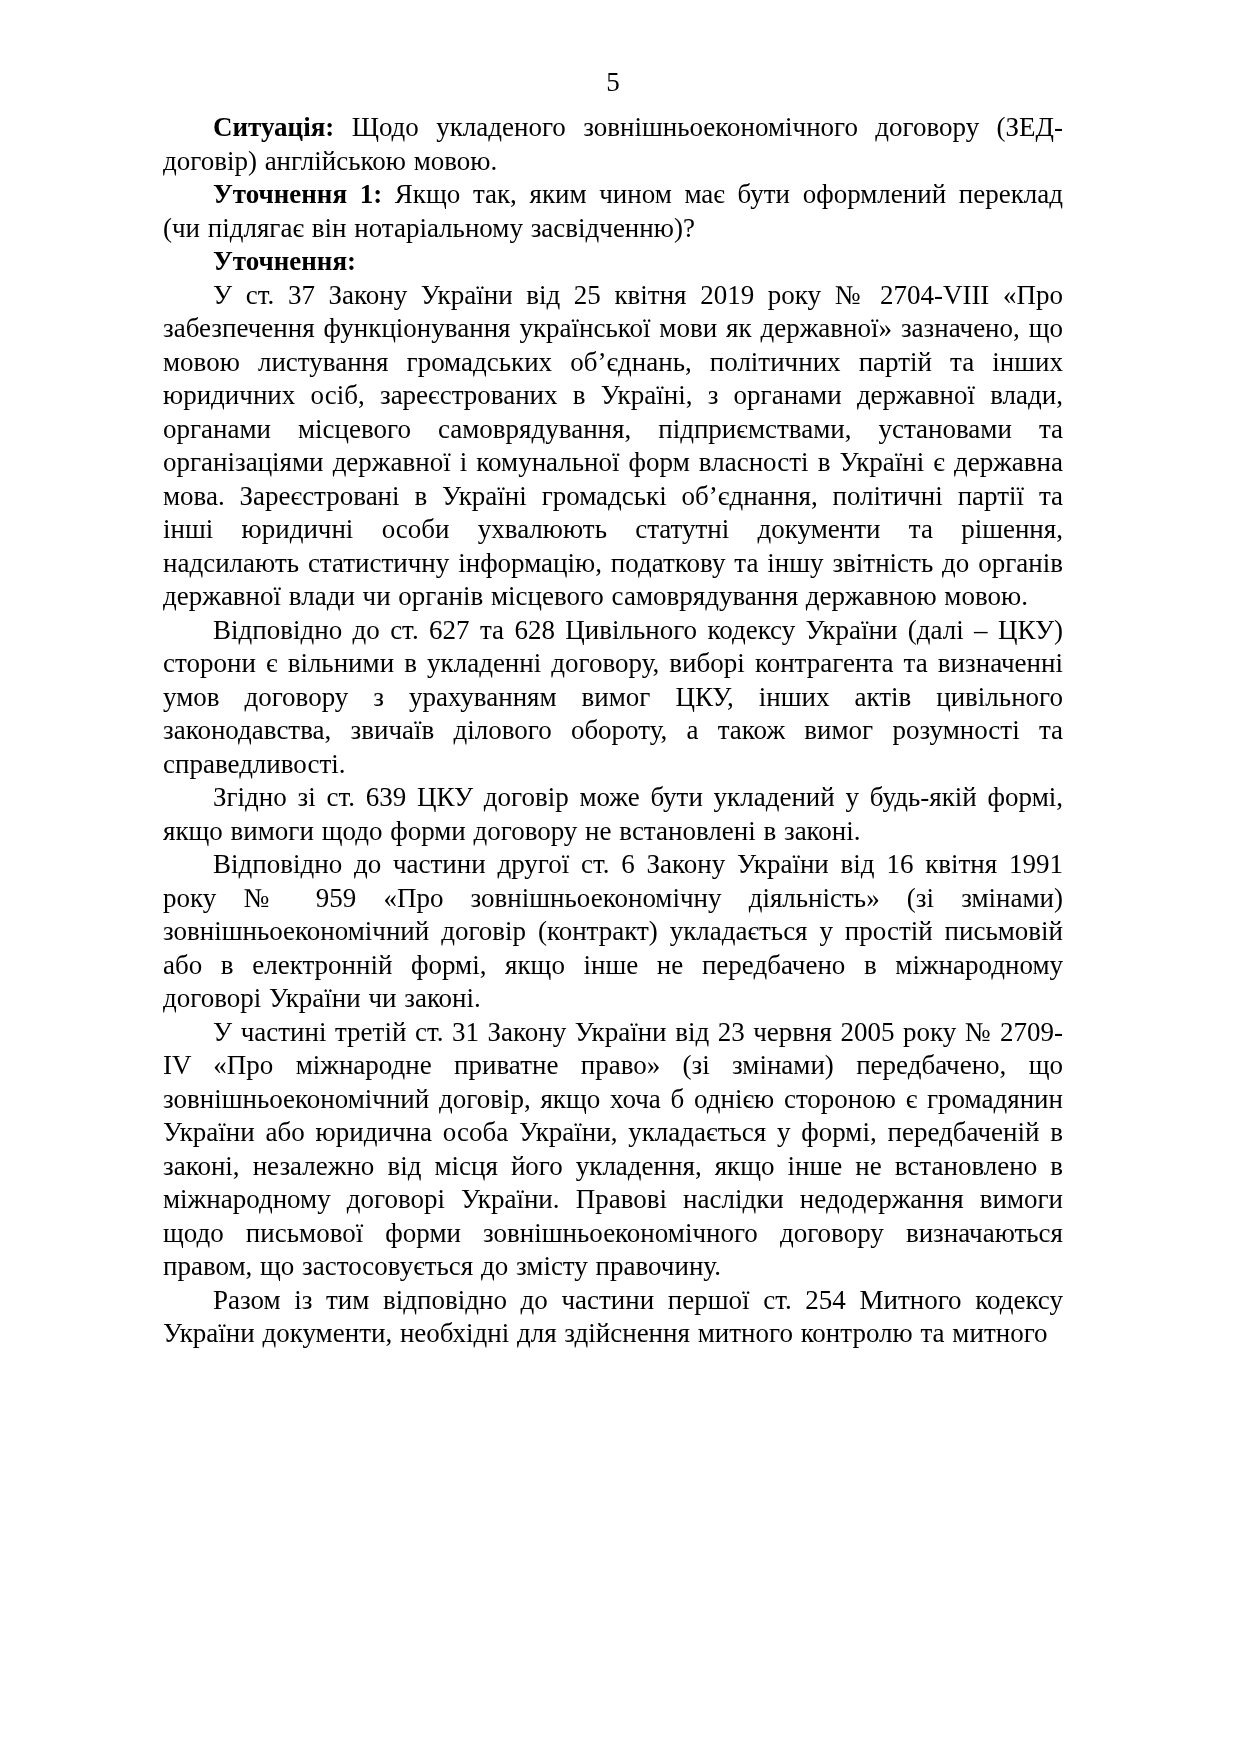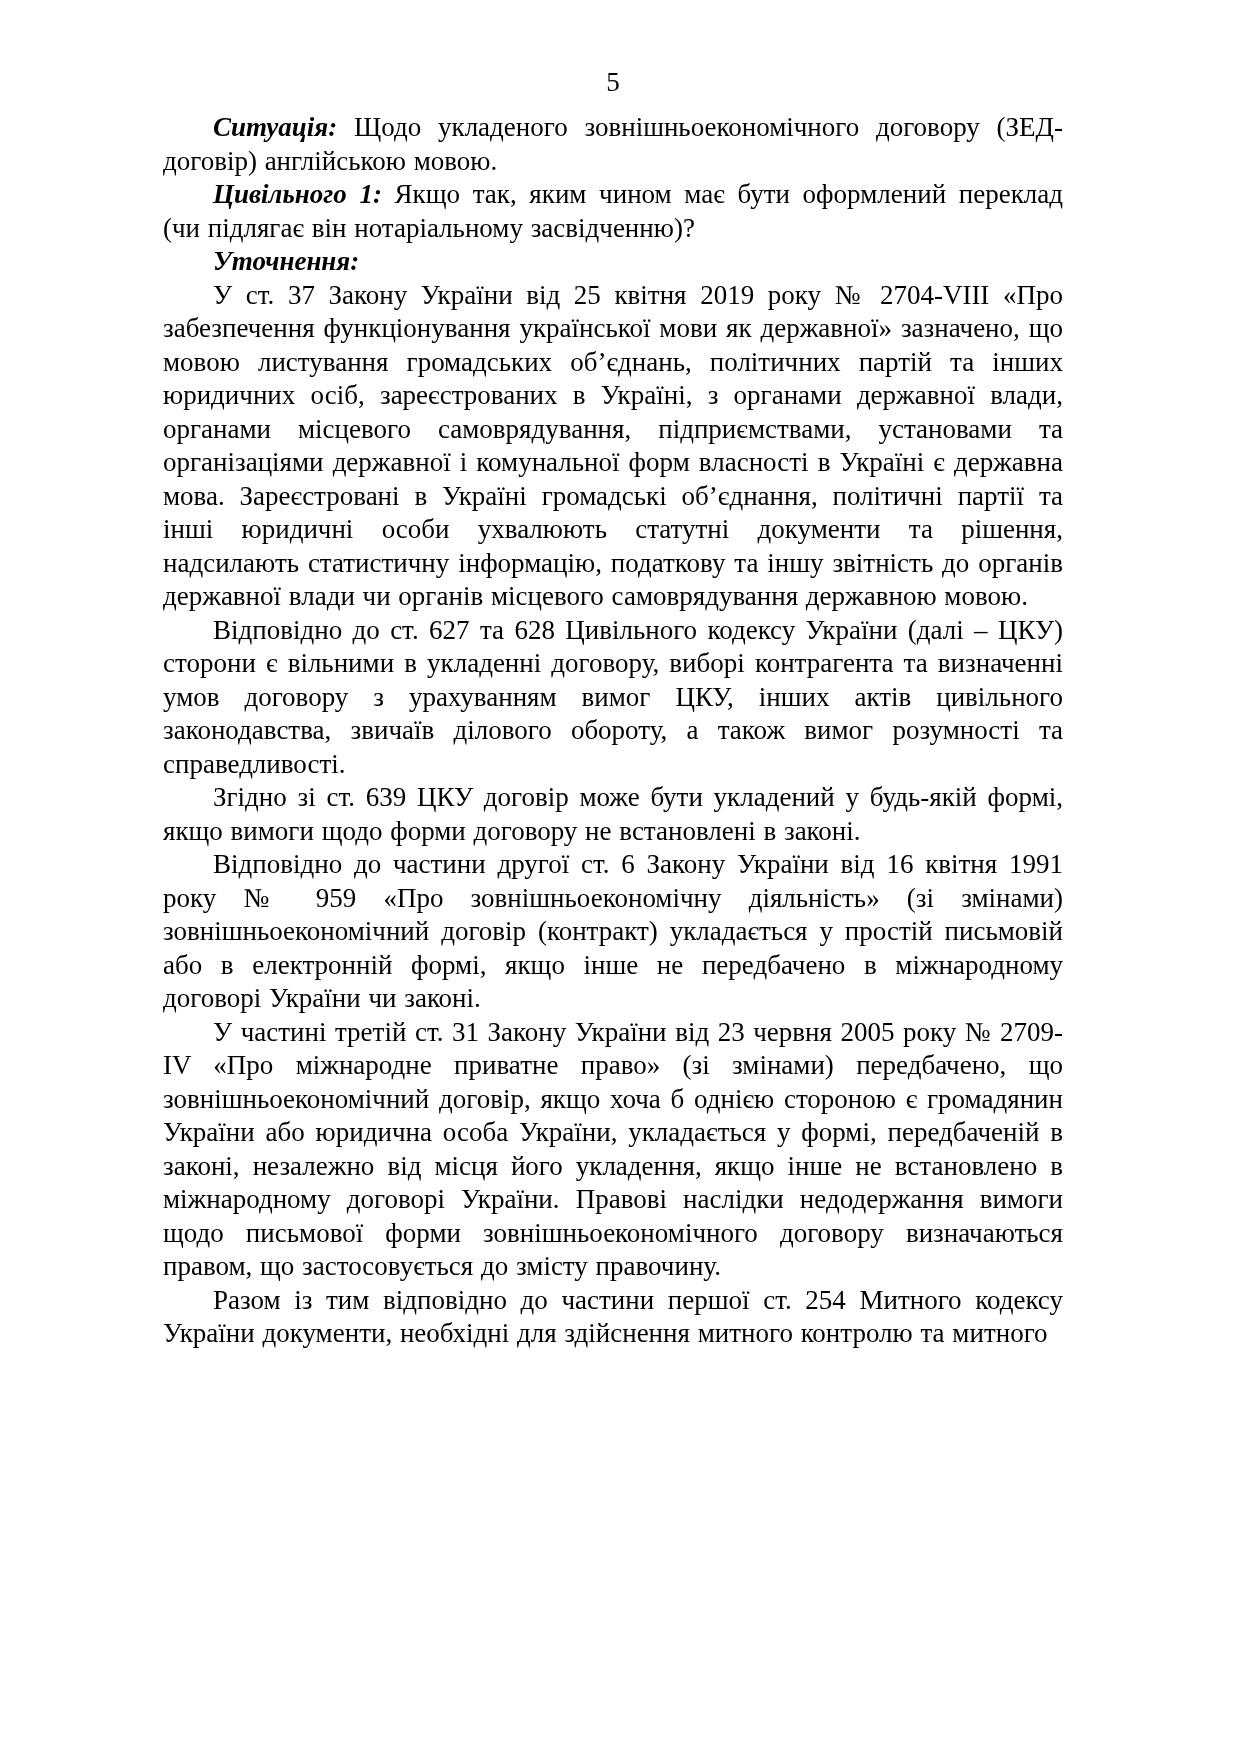--- a/index.html
+++ b/index.html
@@ -29,31 +29,30 @@
   .doc-body p {
     margin: 0;
     font-size: 27px;
     line-height: 33.5px;
     text-align: justify;
     text-indent: 50px;
     word-spacing: 1px;
   }
   .doc-body p b {
     font-weight: bold;
-    font-style: italic;
   }
 </style>
 </head>
 <body>
 
 <div class="sheet">
   <div class="page-number">5</div>
   <div class="doc-body" id="doc-body">
       <p><b>Ситуація:</b> <span>Щодо укладеного зовнішньоекономічного договору (ЗЕД-договір) англійською мовою.</span></p>
-      <p><b>Цивільного 1:</b> <span>Якщо так, яким чином має бути оформлений переклад (чи підлягає він нотаріальному засвідченню)?</span></p>
+      <p><b>Уточнення 1:</b> <span>Якщо так, яким чином має бути оформлений переклад (чи підлягає він нотаріальному засвідченню)?</span></p>
       <p><b>Уточнення:</b></p>
       <p><span>У ст. 37 Закону України від 25 квітня 2019 року № 2704-VIII «Про забезпечення функціонування української мови як державної» зазначено, що мовою листування громадських об’єднань, політичних партій та інших юридичних осіб, зареєстрованих в Україні, з органами державної влади, органами місцевого самоврядування, підприємствами, установами та організаціями державної і комунальної форм власності в Україні є державна мова. Зареєстровані в Україні громадські об’єднання, політичні партії та інші юридичні особи ухвалюють статутні документи та рішення, надсилають статистичну інформацію, податкову та іншу звітність до органів державної влади чи органів місцевого самоврядування державною мовою.</span></p>
       <p><span>Відповідно до ст. 627 та 628 Цивільного кодексу України (далі – ЦКУ) сторони є вільними в укладенні договору, виборі контрагента та визначенні умов договору з урахуванням вимог ЦКУ, інших актів цивільного законодавства, звичаїв ділового обороту, а також вимог розумності та справедливості.</span></p>
       <p><span>Згідно зі ст. 639 ЦКУ договір може бути укладений у будь-якій формі, якщо вимоги щодо форми договору не встановлені в законі.</span></p>
       <p><span>Відповідно до частини другої ст. 6 Закону України від 16 квітня 1991 року № 959 «Про зовнішньоекономічну діяльність» (зі змінами) зовнішньоекономічний договір (контракт) укладається у простій письмовій або в електронній формі, якщо інше не передбачено в міжнародному договорі України чи законі.</span></p>
       <p><span>У частині третій ст. 31 Закону України від 23 червня 2005 року № 2709-IV «Про міжнародне приватне право» (зі змінами) передбачено, що зовнішньоекономічний договір, якщо хоча б однією стороною є громадянин України або юридична особа України, укладається у формі, передбаченій в законі, незалежно від місця його укладення, якщо інше не встановлено в міжнародному договорі України. Правові наслідки недодержання вимоги щодо письмової форми зовнішньоекономічного договору визначаються правом, що застосовується до змісту правочину.</span></p>
       <p><span>Разом із тим відповідно до частини першої ст. 254 Митного кодексу України документи, необхідні для здійснення митного контролю та митного</span></p>
     </div>
 </div>
 

